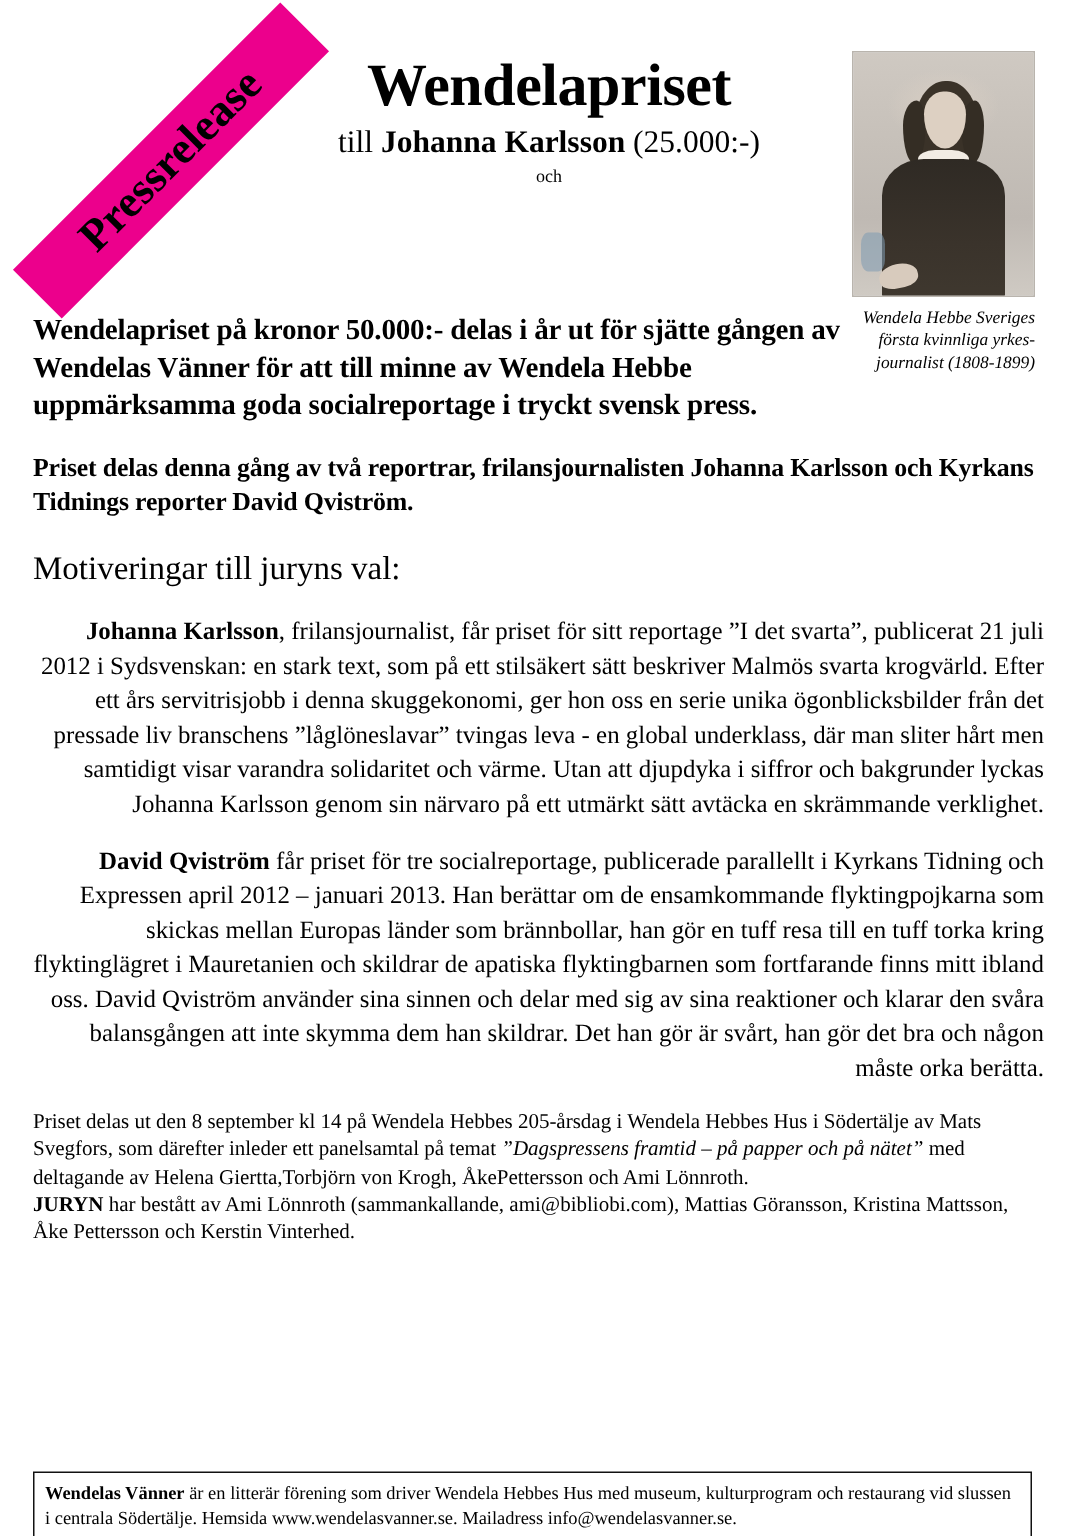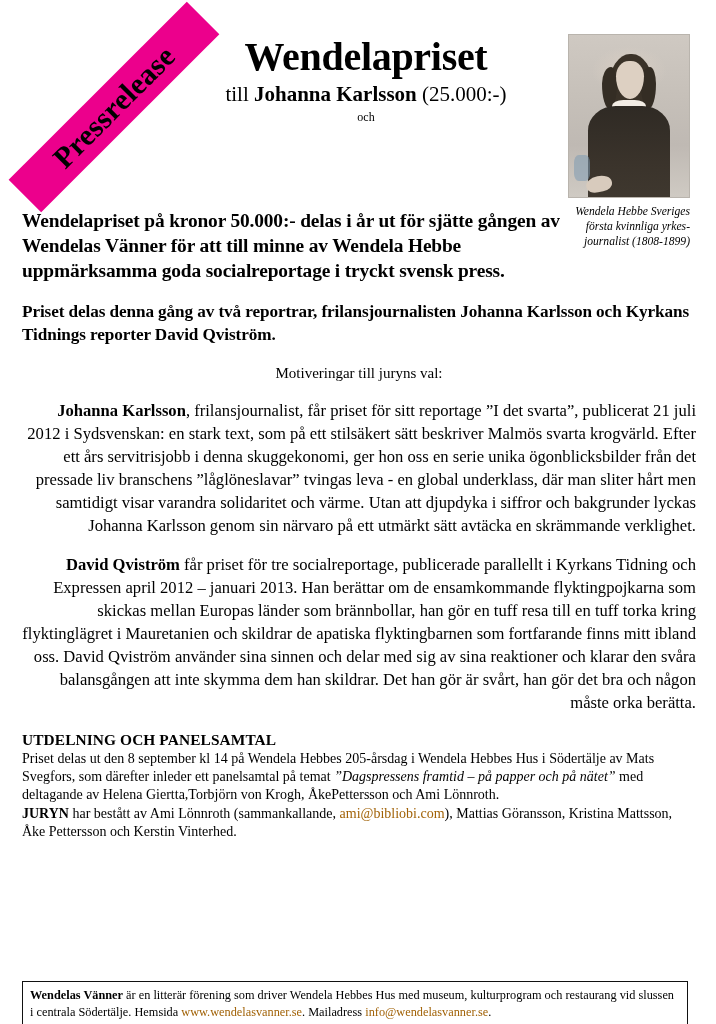--- a/index.html
+++ b/index.html
@@ -193,24 +193,23 @@
     margin-bottom: 17px;
   }
   .lead2 {
     font-size: 17.2px;
     font-weight: bold;
     line-height: 1.33;
     letter-spacing: -0.1px;
     margin-bottom: 18px;
   }
   .intro {
-    font-size: 15px;
+    font-size: 22px;
     line-height: 1.33;
     margin-bottom: 16px;
-    text-align: center;
   }
   .motivation {
     font-size: 16.6px;
     line-height: 1.385;
     margin-bottom: 16px;
     text-align: right;
   }
   .motivation b { font-weight: bold; }
 
   .section-head {
@@ -220,21 +219,21 @@
     margin-top: 10px;
     margin-bottom: 1px;
   }
   .section-body {
     font-size: 14px;
     line-height: 1.30;
   }
   .section-body i { font-style: italic; }
   .section-body b { font-weight: bold; }
   a, .link {
-    color: #a16207;
+    color: #000000;
     text-decoration: none;
   }
 
   
   .footer-box {
     position: absolute;
     left: 22px;
     top: 981px;
     width: 666px;
     border: 1px solid #111111;
@@ -288,21 +287,20 @@
     <p class="lead">Wendelapriset på kronor 50.000:- delas i år ut för sjätte gången av Wendelas Vänner för att till minne av Wendela Hebbe uppmärksamma goda socialreportage i tryckt svensk press.</p>
 
     <p class="lead2">Priset delas denna gång av två reportrar, frilansjournalisten Johanna Karlsson och Kyrkans Tidnings reporter David Qviström.</p>
 
     <p class="intro">Motiveringar till juryns val:</p>
 
     <p class="motivation"><b>Johanna Karlsson</b><span>, frilansjournalist, får priset för sitt reportage ”I det svarta”, publicerat 21 juli 2012 i Sydsvenskan:  en stark text, som på ett stilsäkert sätt beskriver Malmös svarta krogvärld. Efter ett års servitrisjobb i denna skuggekonomi, ger hon oss en serie unika ögonblicksbilder från det pressade liv branschens ”låglöneslavar” tvingas leva - en global underklass, där man sliter hårt men samtidigt visar varandra solidaritet och värme. Utan att djupdyka i siffror och bakgrunder lyckas Johanna Karlsson genom sin närvaro på ett utmärkt sätt avtäcka en skrämmande verklighet.</span></p>
 
     <p class="motivation"><b>David Qviström</b><span> får priset för tre socialreportage, publicerade parallellt i Kyrkans Tidning och Expressen april 2012 – januari 2013. Han berättar om de ensamkommande flyktingpojkarna som skickas mellan Europas länder som brännbollar, han gör en tuff resa till en tuff torka kring flyktinglägret i Mauretanien och skildrar de apatiska flyktingbarnen som fortfarande finns mitt ibland oss.  David Qviström använder sina sinnen och delar med sig av sina reaktioner och klarar den svåra balansgången att inte skymma dem han skildrar. Det han gör är svårt, han gör det bra och någon måste orka berätta.</span></p>
 
-    <p class="section-head">UTDELNING OCH PANELSAMTAL</p>
     <p class="section-body"><span>Priset delas ut den 8 september kl 14 på Wendela Hebbes 205-årsdag i Wendela Hebbes Hus i Södertälje av Mats Svegfors, som därefter inleder ett panelsamtal på temat </span><i>”Dagspressens framtid – på papper och på nätet”</i><span> med deltagande av Helena Giertta,Torbjörn von Krogh, ÅkePettersson och Ami Lönnroth.</span><br><b>JURYN</b><span> har bestått av Ami Lönnroth (sammankallande, </span><a class="link" href="#">ami@bibliobi.com</a><span>), Mattias Göransson, Kristina Mattsson, Åke Pettersson och Kerstin Vinterhed.</span></p>
 
   </div>
 
   <div class="footer-box">
     <p class="footer-text"><b>Wendelas Vänner</b><span> är en litterär förening som driver Wendela Hebbes Hus med museum, kulturprogram och restaurang vid slussen i centrala Södertälje. Hemsida </span><a class="link" href="#">www.wendelasvanner.se</a><span>. Mailadress </span><a class="link" href="#">info@wendelasvanner.se</a><span>.</span></p>
   </div>
 
 </div>
 

